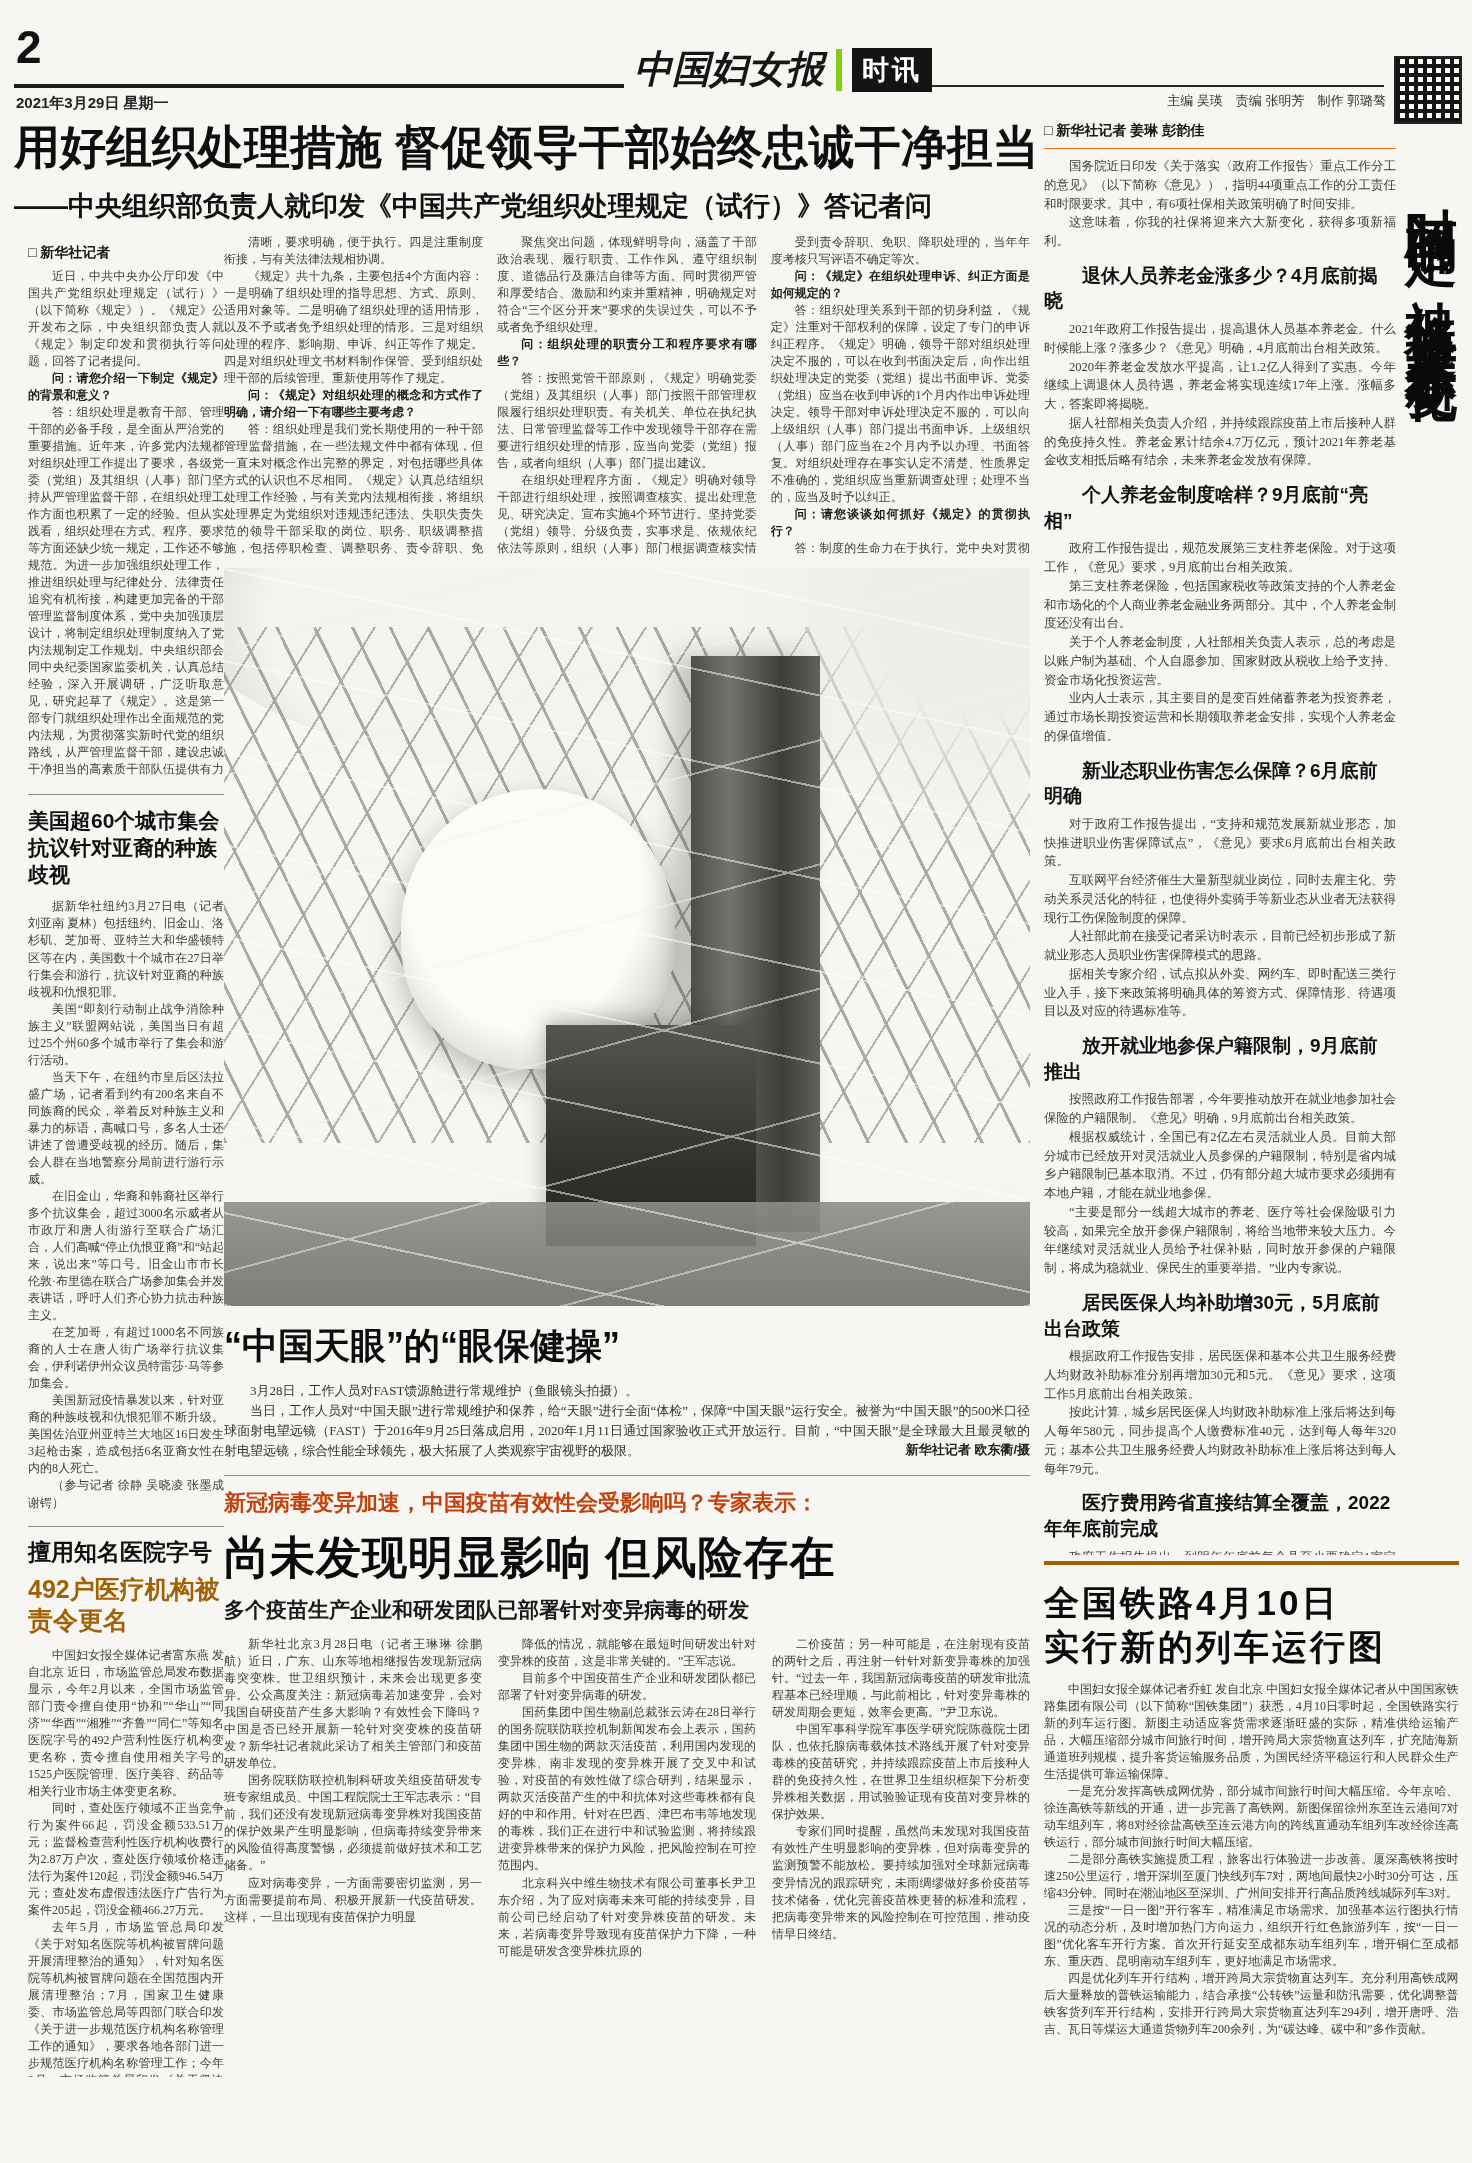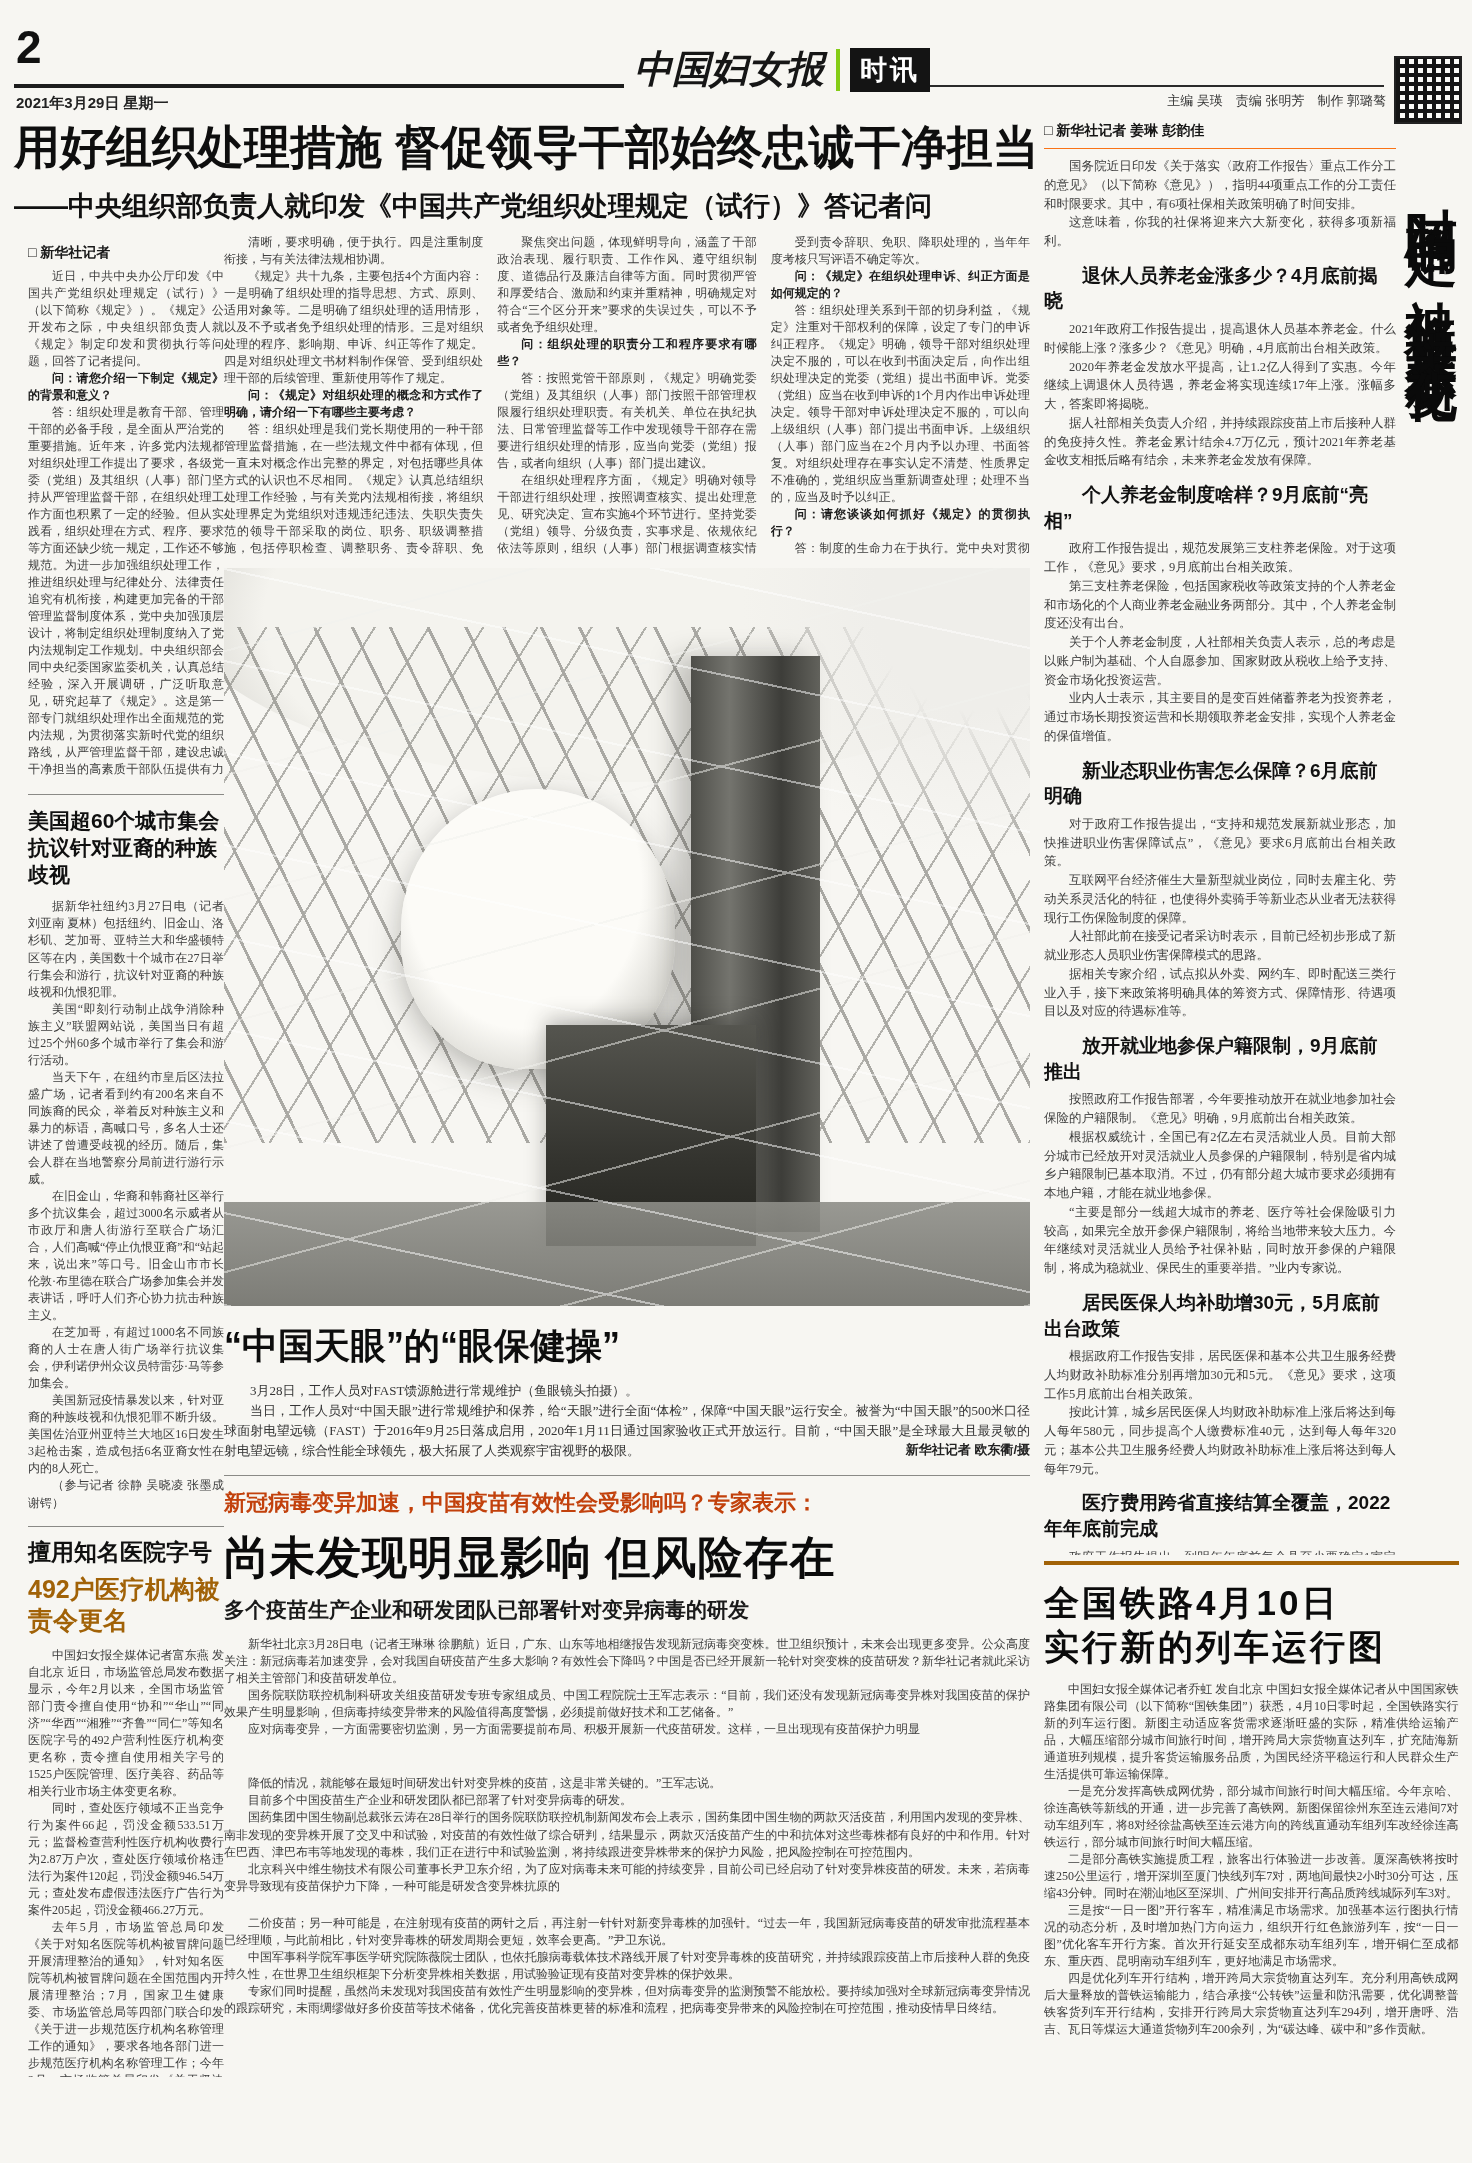--- a/index.html
+++ b/index.html
@@ -6,21 +6,21 @@
   #page{position:relative;width:1472px;height:2163px;margin:0 auto;background:#f7f6f2;
         font-family:"Liberation Sans",sans-serif;color:#3a3a3a;overflow:hidden;}
   
   .hdr{position:relative;height:122px;}
   .pagenum{position:absolute;left:16px;top:24px;font-size:46px;font-weight:900;color:#111;line-height:1;}
   .hdr-rule-l{position:absolute;left:14px;top:84px;width:610px;border-top:4px solid #1d1d1d;}
   .hdr-rule-r{position:absolute;left:918px;top:85px;width:466px;border-top:2px solid #2a2a2a;}
   .hdr-date{position:absolute;left:16px;top:94px;font-size:15px;color:#222;font-weight:bold;}
   .masthead{position:absolute;left:628px;top:48px;display:flex;align-items:center;gap:10px;}
   .mh-logo{font-family:"Liberation Serif",serif;font-style:italic;font-weight:900;font-size:38px;color:#161616;
-           border-right:4px solid #84cc16;padding:0 12px 0 6px;line-height:1.1;}
+           border-right:6px solid #84cc16;padding:0 12px 0 6px;line-height:1.1;}
   .mh-badge{background:#141414;color:#fff;font-size:27px;font-weight:900;padding:4px 10px;letter-spacing:3px;}
   .editors{position:absolute;right:86px;top:92px;font-size:13px;color:#333;}
   .qr{position:absolute;right:10px;top:56px;width:64px;height:64px;border:2px solid #222;
       background-image:repeating-linear-gradient(0deg,#151515 0 4px,transparent 4px 9px),
                        repeating-linear-gradient(90deg,#151515 0 4px,#fbfbf8 4px 9px);}
   
   .content{display:flex;gap:14px;padding:0 14px;}
   .lc-wrap{width:1016px;flex:none;}
   .r-wrap{flex:1;display:flex;flex-direction:column;}
   
@@ -71,21 +71,21 @@
   
   .eye-hl{font-size:36px;font-weight:900;color:#0d0d0d;margin:16px 0 10px;}
   .eye-cap p{font-family:"Liberation Serif","DejaVu Serif",serif;font-size:13px;line-height:1.55;margin:0;
              text-align:justify;text-indent:2em;color:#333;}
   .eye-credit{font-size:13px;color:#222;text-align:right;font-weight:bold;margin-top:-20px;}
   .center-div{border-top:1px solid #8a8a86;margin:16px 0 12px;}
   
   .vax-kicker{font-size:22px;font-weight:700;color:#c2410c;}
   .vax-hl{font-size:45px;font-weight:900;color:#0b0b0b;margin:10px 0 8px;letter-spacing:1px;}
   .vax-dek{font-size:21px;font-weight:800;color:#1a1a1a;margin-bottom:12px;}
-  .vax-cols{display:flex;gap:16px;height:402px;overflow:hidden;flex-direction:column;}
+  .vax-cols{display:flex;gap:16px;height:402px;overflow:hidden;}
   .vax-col{flex:1;overflow:hidden;}
   
   .r-top{display:flex;gap:8px;}
   .social{width:352px;flex:none;}
   .social-byline{font-size:14px;font-weight:bold;color:#161616;border-bottom:1px solid #f97316;
                  padding-bottom:8px;margin-bottom:8px;}
   .social-blocks{max-height:1398px;overflow:hidden;}
   .social-blocks p{font-family:"Liberation Serif","DejaVu Serif",serif;font-size:12.5px;line-height:1.5;
                    margin:0;text-align:justify;text-indent:2em;color:#3d3d3d;}
   .social-blocks h4{font-size:19px;font-weight:900;color:#111;margin:12px 0 6px;line-height:1.35;

